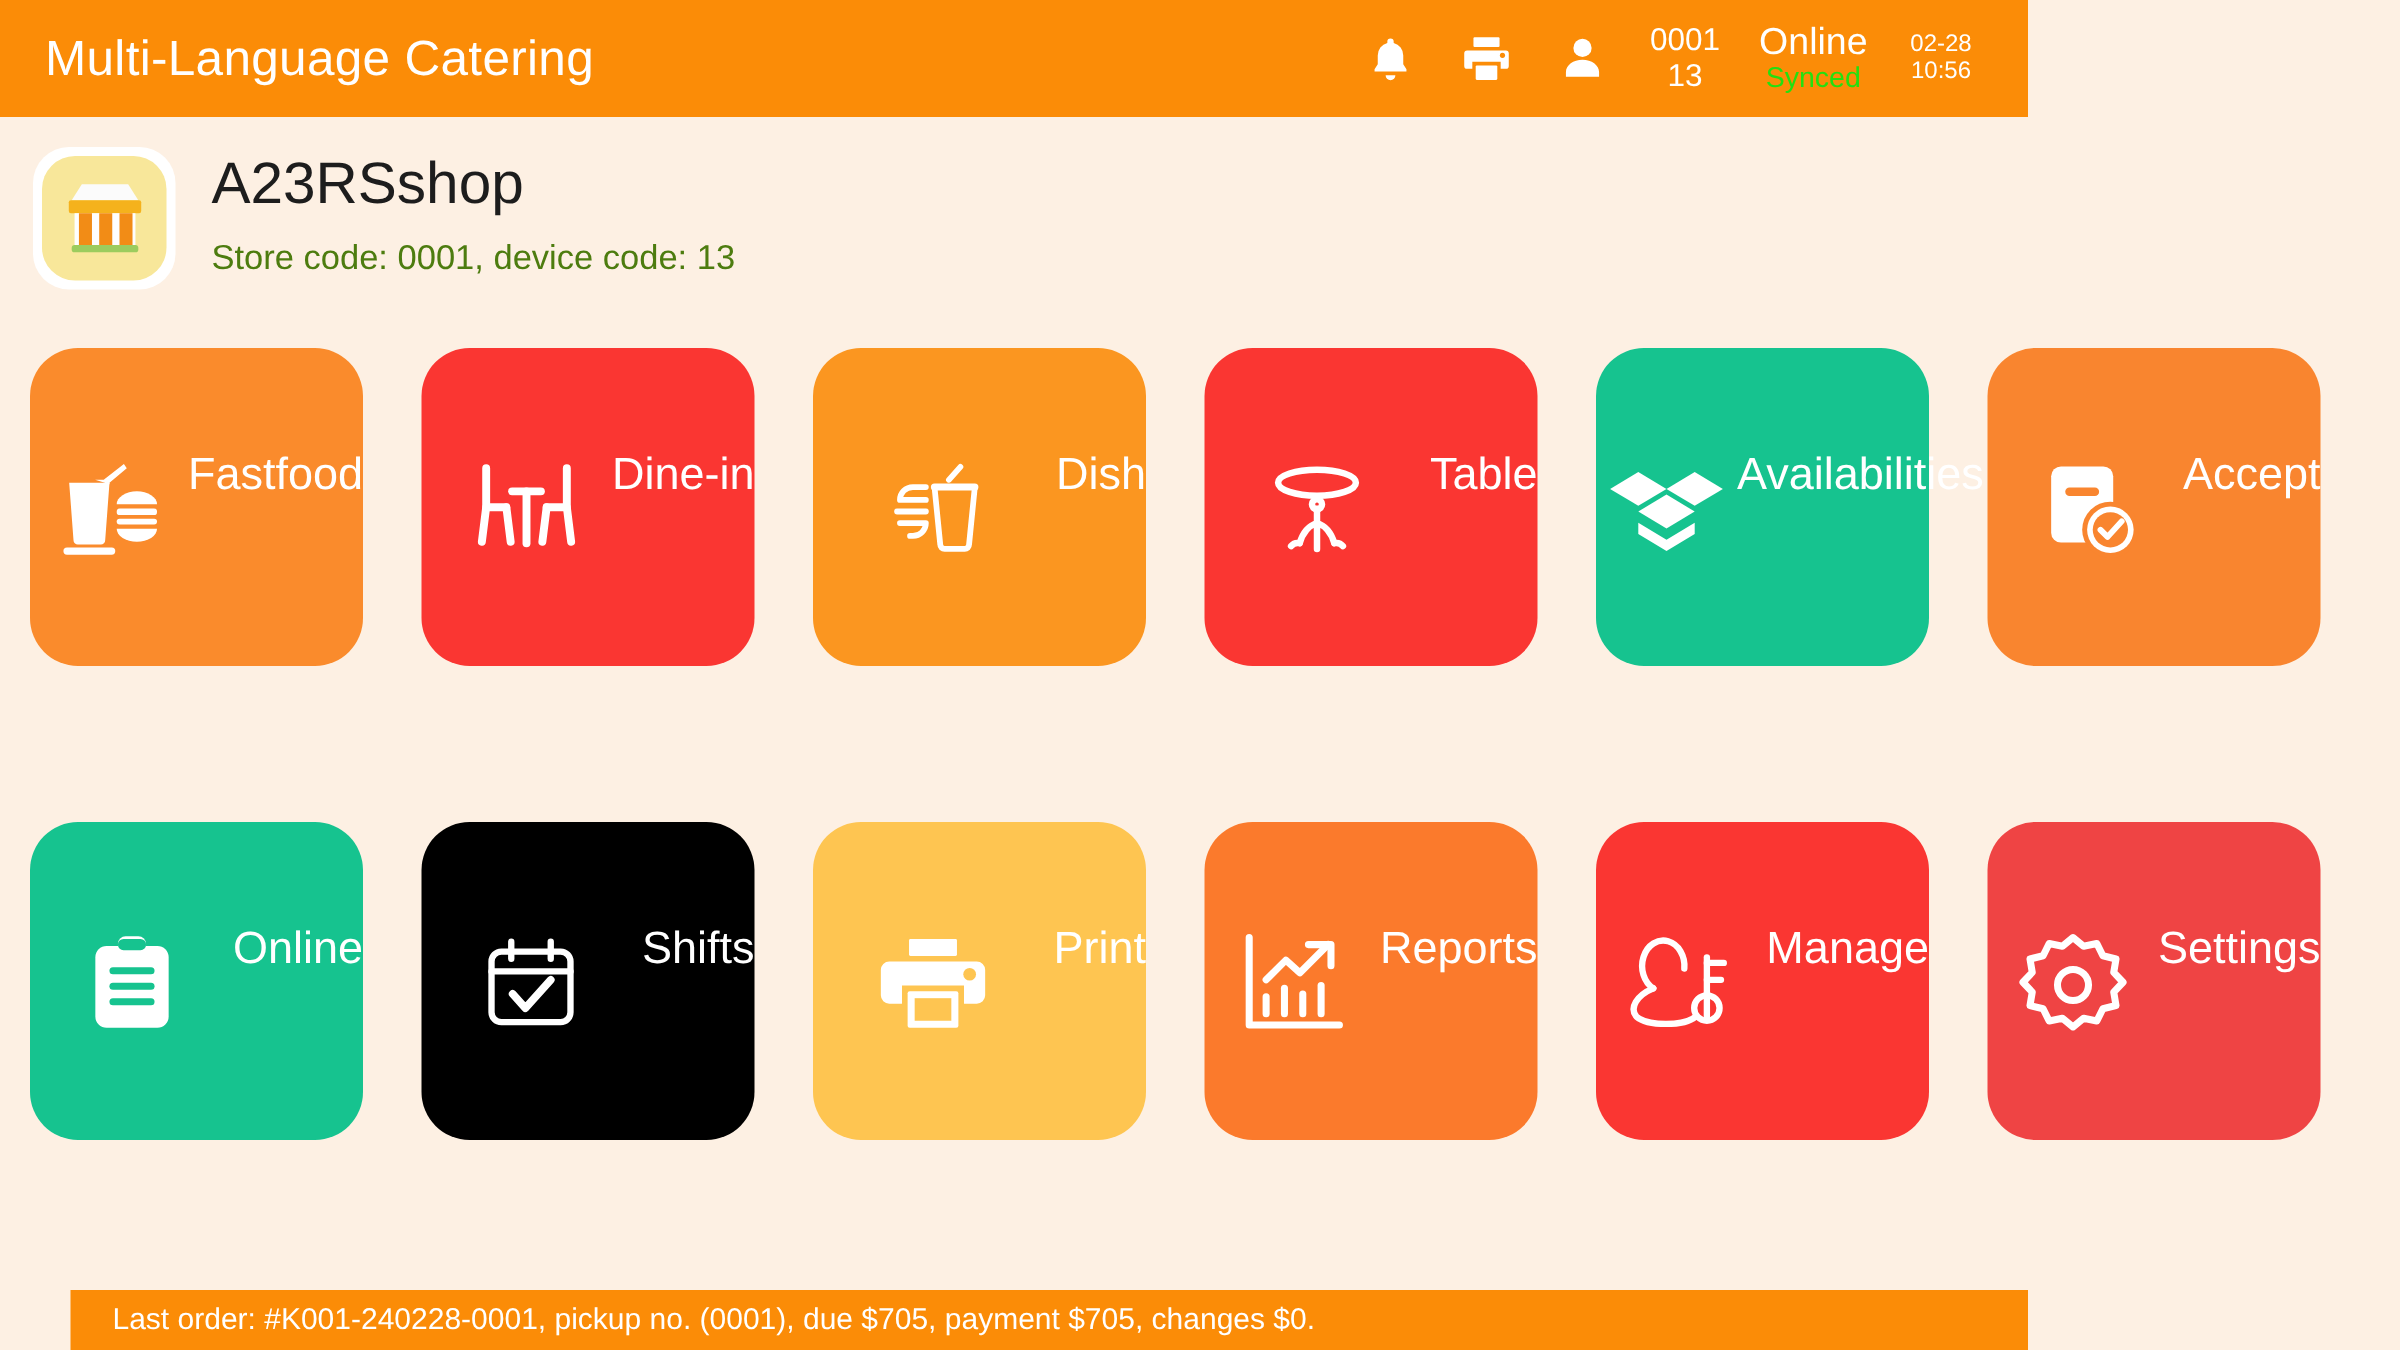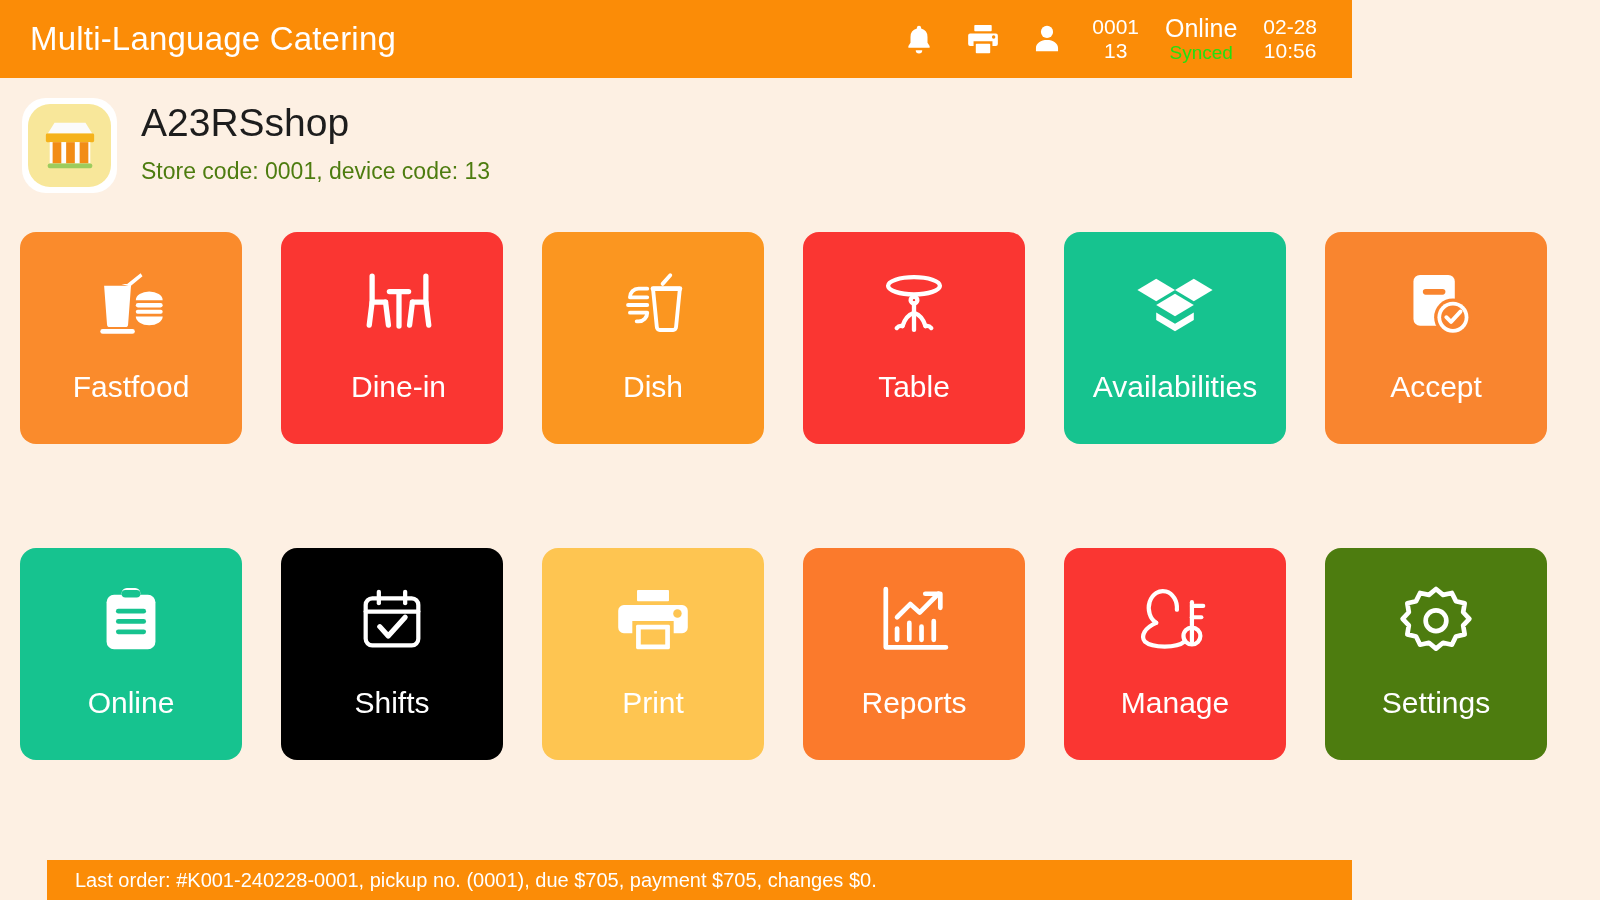--- a/index.html
+++ b/index.html
@@ -41,21 +41,21 @@
   .tb-icon svg { display:block; }
   .tb-stack {
     display:flex; flex-direction:column;
     align-items:center; justify-content:center;
     line-height:1.12;
     padding:0 13px;
     color:#ffffff;
   }
   .tb-stack.codes { font-size:21px; min-width:62px; }
   .tb-stack.status { font-size:25px; min-width:98px; }
-  .tb-stack.clock  { font-size:21px; min-width:72px; }
+  .tb-stack.clock  { font-size:16px; min-width:72px; }
   .tb-sub-synced { color:#23e010; font-size:19px; }
 
   
   .store {
     display:flex; align-items:flex-start;
     padding:16px 0 0 22px;
     flex:0 0 auto;
     height:136px;
   }
   .store-logo {
@@ -90,22 +90,22 @@
   }
   .grid {
     display:grid;
     grid-template-columns:repeat(6, 222px);
     grid-auto-rows:212px;
     column-gap:39px;
     row-gap:104px;
     justify-content:start;
   }
   .tile {
-    border-radius:16px;
-    display:flex; flex-direction:column;
+    border-radius:32px;
+    display:flex; flex-direction:row;
     align-items:center; justify-content:flex-start;
     position:relative;
     cursor:pointer;
   }
   .tile .tile-icon {
     flex:1 1 auto;
     display:flex; align-items:center; justify-content:center;
     width:100%;
     padding-top:6px;
   }
@@ -355,21 +355,21 @@
             <path d="M30 52 c-12 5 -17 14 -12 20 c8 7 34 7 42 0"></path>
             <path d="M68 30 V72"></path>
             <path d="M68 34 H80"></path>
             <path d="M68 46 H78"></path>
             <circle cx="68" cy="66" r="9"></circle>
           </svg>
         </div>
         <div class="tile-label">Manage</div>
       </div>
 
-      <div class="tile" style="background: #4d7c0f;">
+      <div class="tile" style="background: #ef4444;">
         <div class="tile-icon">
           <svg width="94" height="94" viewBox="0 0 100 100" fill="none" stroke="#ffffff" stroke-width="5" stroke-linejoin="round">
             <path d="M50 16 l7.5 6.2 9.4 -2 4.3 8.7 9.3 2.3 -1.6 9.5 6.6 7 -6.6 7 1.6 9.5 -9.3 2.3 -4.3 8.7 -9.4 -2 -7.5 6.2 -7.5 -6.2 -9.4 2 -4.3 -8.7 -9.3 -2.3 1.6 -9.5 -6.6 -7 6.6 -7 -1.6 -9.5 9.3 -2.3 4.3 -8.7 9.4 2 z"></path>
             <circle cx="50" cy="49.7" r="11"></circle>
           </svg>
         </div>
         <div class="tile-label">Settings</div>
       </div>
 
     </div>

